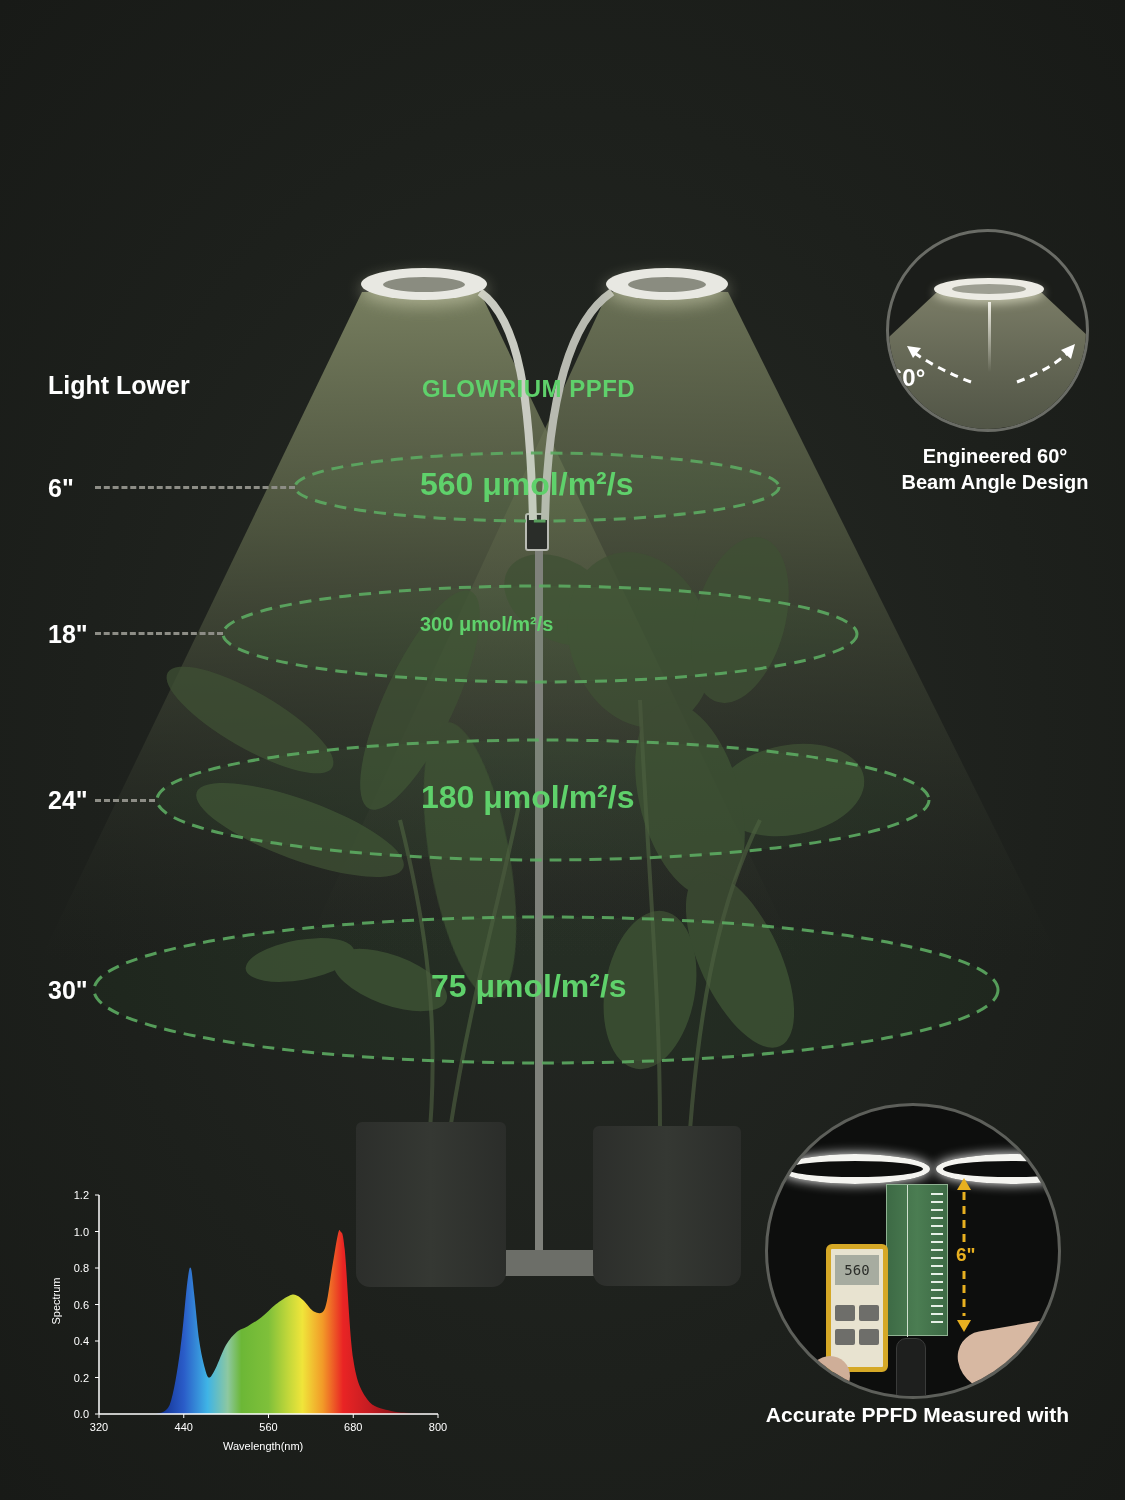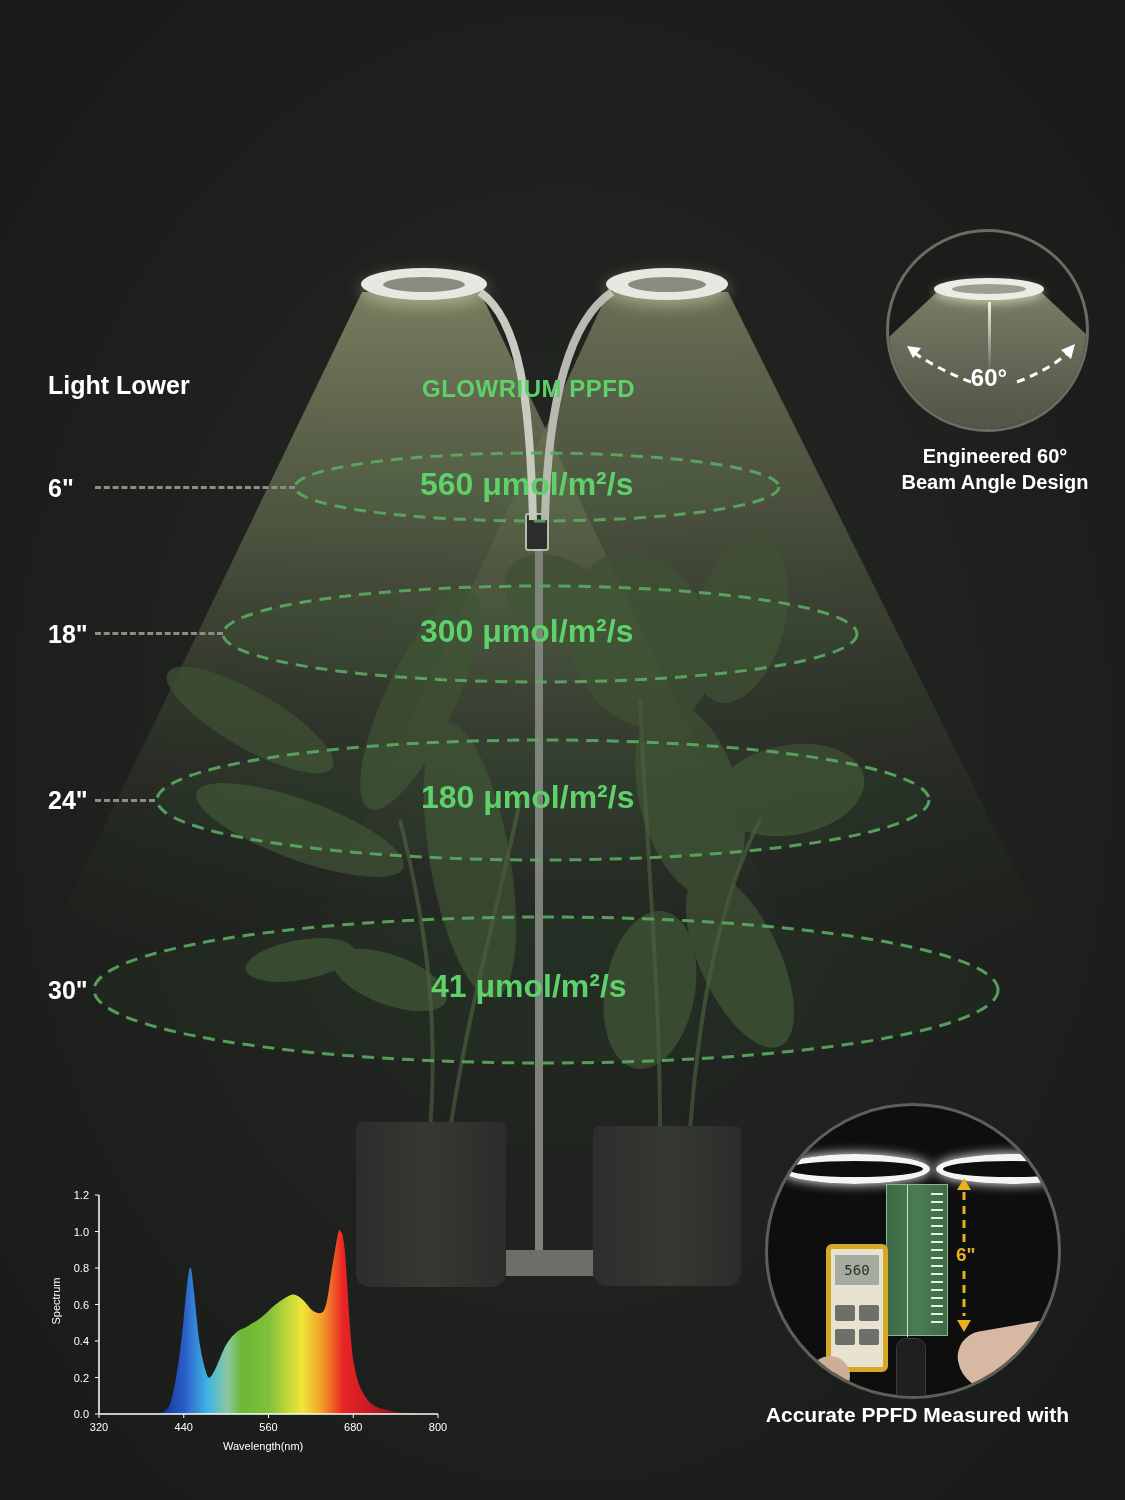--- a/index.html
+++ b/index.html
@@ -113,37 +113,37 @@
 
   <div class="label-white" style="left:48px;top:620px;font-size:25px;">18"</div>
   <div class="lh-dash" style="left:95px;top:632px;width:128px;"></div>
 
   <div class="label-white" style="left:48px;top:786px;font-size:25px;">24"</div>
   <div class="lh-dash" style="left:95px;top:799px;width:60px;"></div>
 
   <div class="label-white" style="left:48px;top:976px;font-size:25px;">30"</div>
 
   <div class="label-green" style="left:420px;top:466px;font-size:32px;">560 μmol/m²/s</div>
-  <div class="label-green" style="left:420px;top:613px;font-size:32px;">300 μmol/m²/s</div>
+  <div class="label-green" style="left:420px;top:613px;font-size:20px;">300 μmol/m²/s</div>
   <div class="label-green" style="left:421px;top:779px;font-size:32px;">180 μmol/m²/s</div>
-  <div class="label-green" style="left:431px;top:968px;font-size:32px;">41 μmol/m²/s</div>
+  <div class="label-green" style="left:431px;top:968px;font-size:32px;">75 μmol/m²/s</div>
 
   <div style="position:absolute;left:886px;top:229px;width:203px;height:203px;border-radius:50%;background:#1b1d1a;border:3px solid #6a6c66;overflow:hidden;">
     <div style="position:absolute;left:0;top:60px;width:200px;height:150px;background:linear-gradient(180deg,#7a7c66 0%,#5e6150 60%,#4e5244 100%);clip-path:polygon(24% 0,76% 0,100% 30%,100% 100%,0 100%,0 30%);"></div>
     <div style="position:absolute;left:45px;top:46px;width:110px;height:22px;border-radius:50%;background:#ecebe4;box-shadow:0 4px 10px rgba(255,255,230,0.5);">
       <div style="position:absolute;left:18px;top:6px;width:74px;height:10px;border-radius:50%;background:#9d9e92;"></div>
     </div>
     <div style="position:absolute;left:99px;top:70px;width:3px;height:70px;background:linear-gradient(#f0efe6,rgba(240,239,230,0));"></div>
     <svg width="203" height="203" style="position:absolute;left:0;top:0;">
       <path d="M82 150 Q 50 138 24 120" stroke="#fff" stroke-width="3" stroke-dasharray="8 6" fill="none"></path>
       <polygon points="18,114 32,116 24,126" fill="#fff"></polygon>
       <path d="M128 150 Q 160 138 180 120" stroke="#fff" stroke-width="3" stroke-dasharray="8 6" fill="none"></path>
       <polygon points="186,112 182,127 172,118" fill="#fff"></polygon>
     </svg>
-    <div style="position:absolute;left:0;width:200px;top:132px;text-align:center;font-size:24px;font-weight:700;color:#fff;">60°</div>
+    <div style="position:absolute;left:0;width:200px;top:132px;text-align:left;font-size:24px;font-weight:700;color:#fff;">60°</div>
   </div>
   <div class="foot" style="left:870px;top:443px;width:250px;font-size:20px;line-height:26px;">
     <div>Engineered 60°</div>
     <div>Beam Angle Design</div>
   </div>
 
   <div style="position:absolute;left:765px;top:1103px;width:296px;height:296px;border-radius:50%;background:#0d0e0d;border:3px solid #5d5f5a;overflow:hidden;">
     <div style="position:absolute;left:12px;top:48px;width:150px;height:30px;border-radius:50%;border:7px solid #f4f4f0;box-shadow:0 0 12px #fff;"></div>
     <div style="position:absolute;left:168px;top:48px;width:150px;height:30px;border-radius:50%;border:7px solid #f4f4f0;box-shadow:0 0 12px #fff;"></div>
     <div style="position:absolute;left:118px;top:78px;width:62px;height:152px;background:linear-gradient(90deg,#3d6a45,#4b7d52,#3d6a45);border:1px solid #8fb292;">

